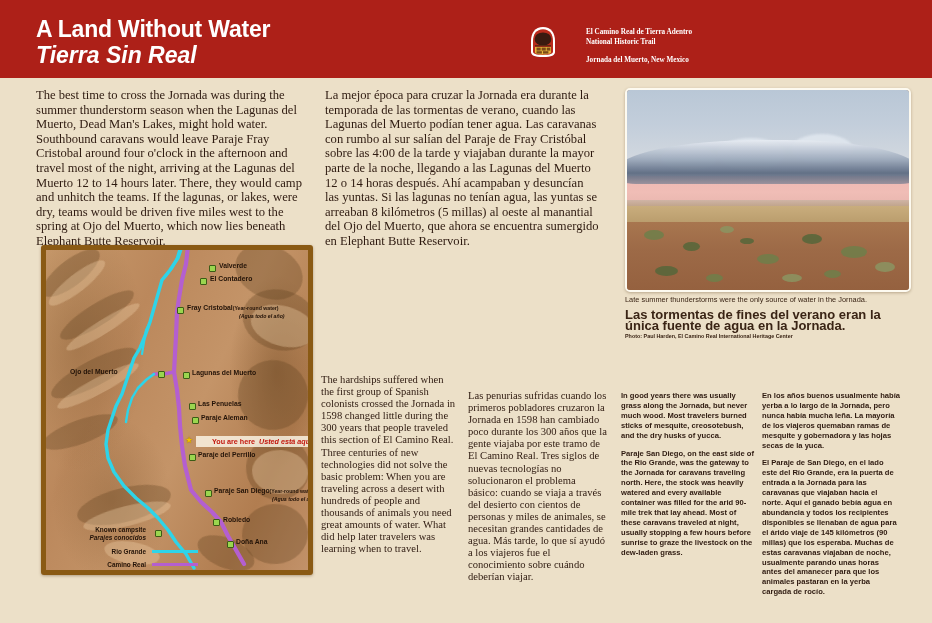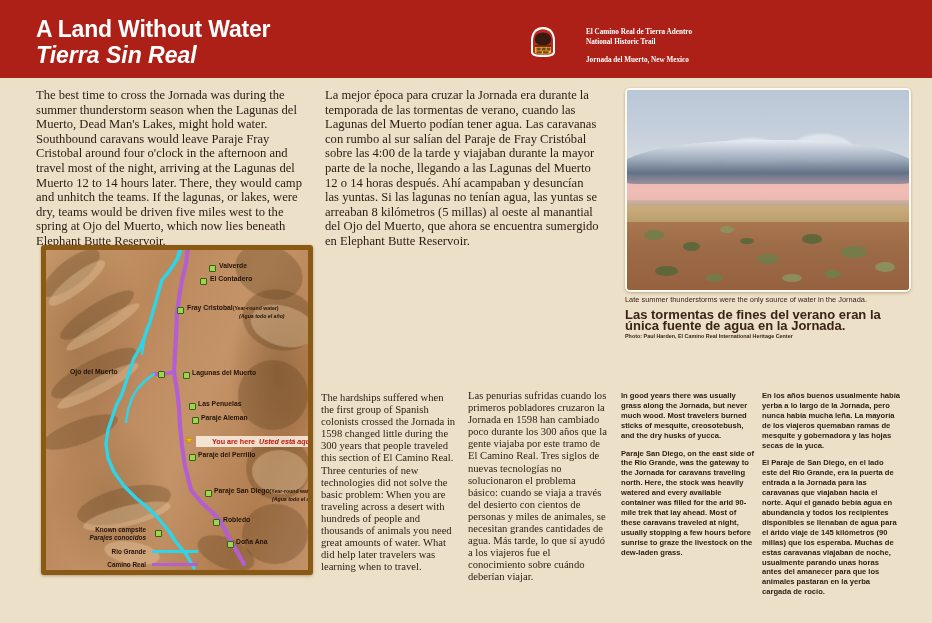--- a/index.html
+++ b/index.html
@@ -270,21 +270,21 @@
   .legend-swatch.camino { background: #b45fd0; }
 
   
   .col-serif-sm {
     position: absolute;
     font-family: "Liberation Serif", serif;
     color: #2e1a10;
     font-size: 10.6px;
     line-height: 12.1px;
   }
-  #low-en { left: 321px; top: 392px; width: 138px; }
+  #low-en { left: 321px; top: 374px; width: 138px; }
   #low-es { left: 468px; top: 390px; width: 140px; }
 
   .col-sans-sm {
     position: absolute;
     font-family: "Liberation Sans", sans-serif;
     color: #2e1a10;
     font-size: 7.6px;
     line-height: 9.9px;
     font-weight: bold;
   }

